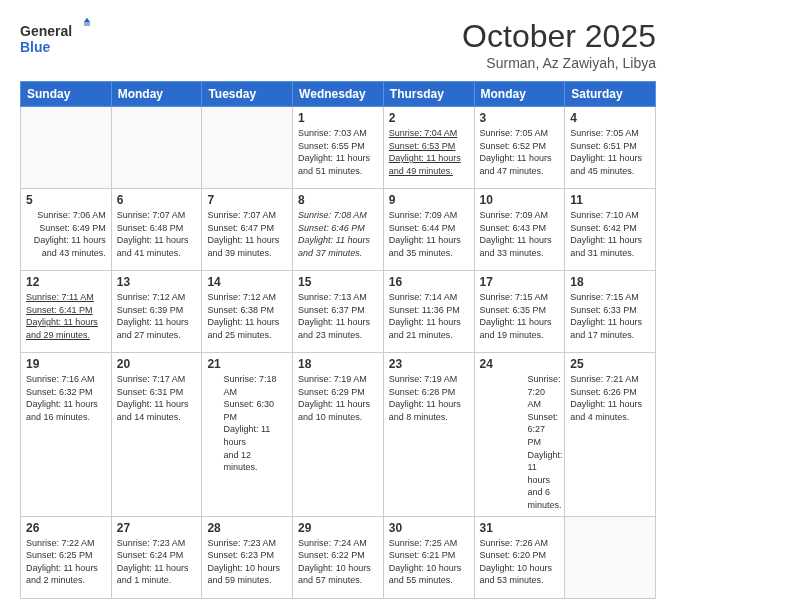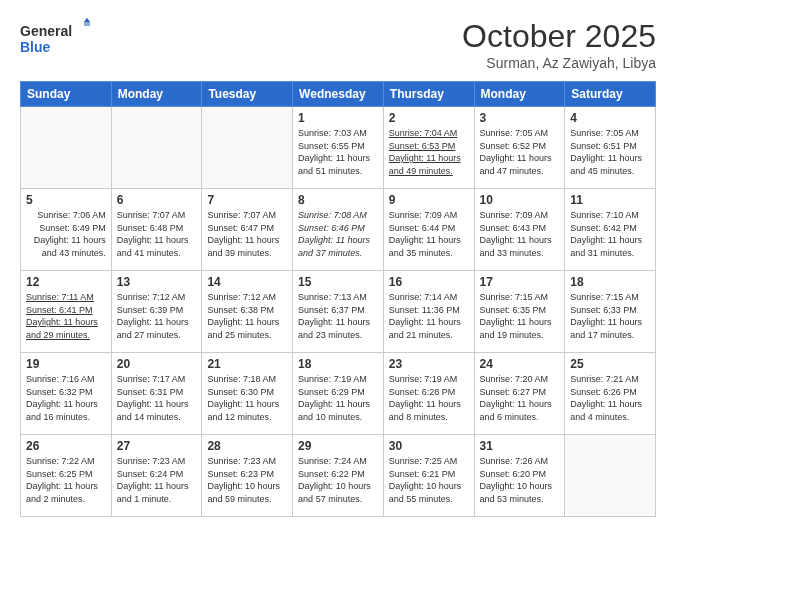--- a/index.html
+++ b/index.html
@@ -253,42 +253,42 @@
           </td>
           <td>
             <span class="day-number">20</span>
             <div class="day-info" style="white-space: pre-line;">Sunrise: 7:17 AM
 Sunset: 6:31 PM
 Daylight: 11 hours
 and 14 minutes.</div>
           </td>
           <td>
             <span class="day-number">21</span>
-            <div class="day-info" style="white-space: pre-line;">Sunrise: 7:18 AM
+            <div class="day-info" style="white-space: pre-line; margin-left: 16px;">Sunrise: 7:18 AM
 Sunset: 6:30 PM
 Daylight: 11 hours
 and 12 minutes.</div>
           </td>
           <td>
             <span class="day-number">18</span>
             <div class="day-info" style="white-space: pre-line;">Sunrise: 7:19 AM
 Sunset: 6:29 PM
 Daylight: 11 hours
 and 10 minutes.</div>
           </td>
           <td>
             <span class="day-number">23</span>
             <div class="day-info" style="white-space: pre-line;">Sunrise: 7:19 AM
 Sunset: 6:28 PM
 Daylight: 11 hours
 and 8 minutes.</div>
           </td>
           <td>
             <span class="day-number">24</span>
-            <div class="day-info" style="white-space: pre-line;">Sunrise: 7:20 AM
+            <div class="day-info" style="white-space: pre-line; margin-left: 48px;">Sunrise: 7:20 AM
 Sunset: 6:27 PM
 Daylight: 11 hours
 and 6 minutes.</div>
           </td>
           <td>
             <span class="day-number">25</span>
             <div class="day-info" style="white-space: pre-line;">Sunrise: 7:21 AM
 Sunset: 6:26 PM
 Daylight: 11 hours
 and 4 minutes.</div>

